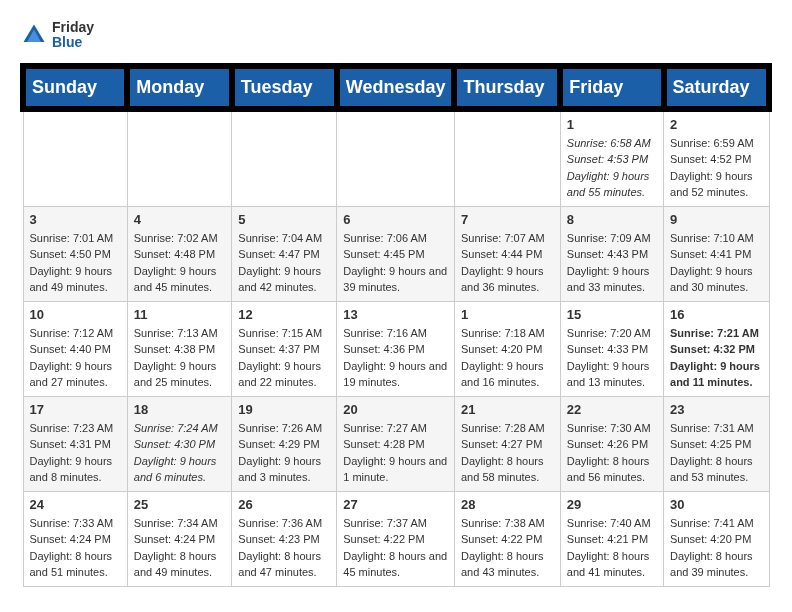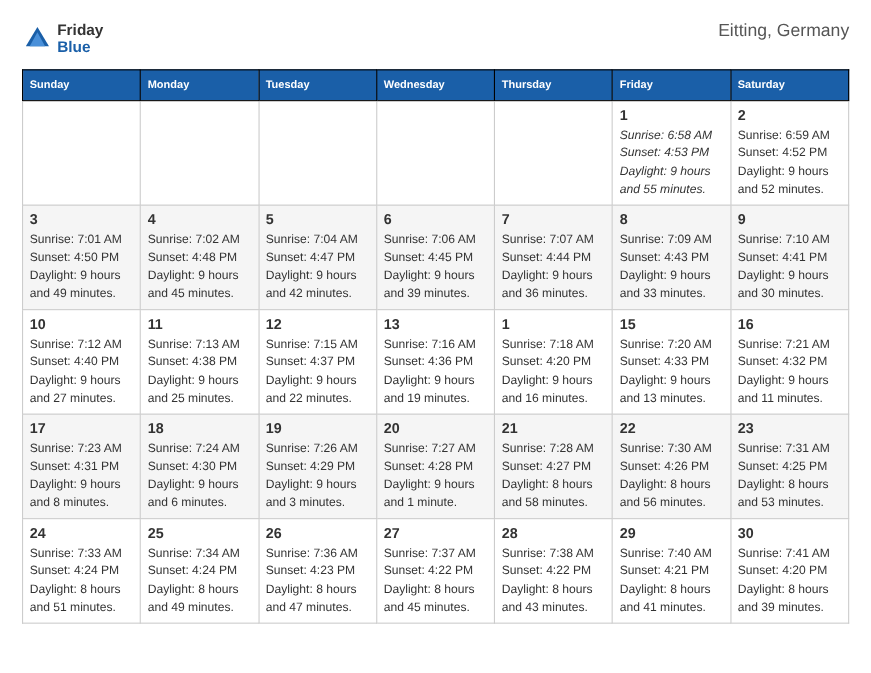--- a/index.html
+++ b/index.html
@@ -8,21 +8,21 @@
     .header { display: flex; justify-content: space-between; align-items: flex-start; margin-bottom: 12px; }
     .logo { display: flex; align-items: center; gap: 4px; }
     .logo-text { display: flex; flex-direction: column; line-height: 1.1; }
     .logo-general { font-size: 14px; font-weight: bold; color: #333; }
     .logo-blue { font-size: 14px; font-weight: bold; color: #1a5fa8; }
     .logo-icon { width: 28px; height: 28px; }
     .title-section { text-align: right; }
     .month-title { font-size: 32px; font-weight: 300; color: #333; }
     .location { font-size: 16px; color: #555; }
     .calendar { width: 100%; border-collapse: collapse; }
-    .calendar th { background: #1a5fa8; color: #fff; padding: 8px 6px; font-size: 10px; font-weight: bold; text-align: left; border: 1px solid #000000; }
+    .calendar th { background: #1a5fa8; color: #fff; padding: 8px 6px; font-size: 18px; font-weight: bold; text-align: left; border: 6px solid #000000; }
     .calendar td { border: 1px solid #ccc; padding: 5px 6px; vertical-align: top; width: calc(100%/7); min-height: 80px; font-size: 11px; }
     .day-num { font-size: 13px; font-weight: bold; color: #333; display: block; margin-bottom: 3px; }
     .day-detail { color: #333; font-size: 11px; line-height: 1.5; }
     .empty { background: #fff; }
     tr:nth-child(even) td { background: #f5f5f5; }
     tr:nth-child(odd) td { background: #fff; }
     .calendar thead tr th { background: #1a5fa8; }
   </style>
 </head>
 <body>
@@ -33,21 +33,20 @@
       <svg class="logo-icon" viewBox="0 0 40 40" xmlns="http://www.w3.org/2000/svg">
         <polygon points="20,5 35,30 5,30" fill="#1a5fa8"></polygon>
         <polygon points="20,12 30,30 10,30" fill="#4a90d9"></polygon>
       </svg>
       <div class="logo-text">
         <span class="logo-general">Friday</span>
         <span class="logo-blue">Blue</span>
       </div>
     </div>
     <div class="title-section">
-      <div class="location">Eitting, Germany</div>
     </div>
   </div>
 
   <table class="calendar">
     <thead>
       <tr>
         <th>Sunday</th>
         <th>Monday</th>
         <th>Tuesday</th>
         <th>Wednesday</th>
@@ -152,35 +151,35 @@
 Daylight: 9 hours and 16 minutes.</div>
           </td>
           <td>
             <span class="day-num">15</span>
             <div class="day-detail" style="white-space: pre-line;">Sunrise: 7:20 AM
 Sunset: 4:33 PM
 Daylight: 9 hours and 13 minutes.</div>
           </td>
           <td>
             <span class="day-num">16</span>
-            <div class="day-detail" style="white-space: pre-line;">Sunrise: 7:21 AM
+            <div class="day-detail" style="white-space: pre-line; font-weight: bold;">Sunrise: 7:21 AM
 Sunset: 4:32 PM
 Daylight: 9 hours and 11 minutes.</div>
           </td>
         </tr>
         <tr>
           <td>
             <span class="day-num">17</span>
             <div class="day-detail" style="white-space: pre-line;">Sunrise: 7:23 AM
 Sunset: 4:31 PM
 Daylight: 9 hours and 8 minutes.</div>
           </td>
           <td>
             <span class="day-num">18</span>
-            <div class="day-detail" style="white-space: pre-line;">Sunrise: 7:24 AM
+            <div class="day-detail" style="white-space: pre-line; font-style: italic;">Sunrise: 7:24 AM
 Sunset: 4:30 PM
 Daylight: 9 hours and 6 minutes.</div>
           </td>
           <td>
             <span class="day-num">19</span>
             <div class="day-detail" style="white-space: pre-line;">Sunrise: 7:26 AM
 Sunset: 4:29 PM
 Daylight: 9 hours and 3 minutes.</div>
           </td>
           <td>

